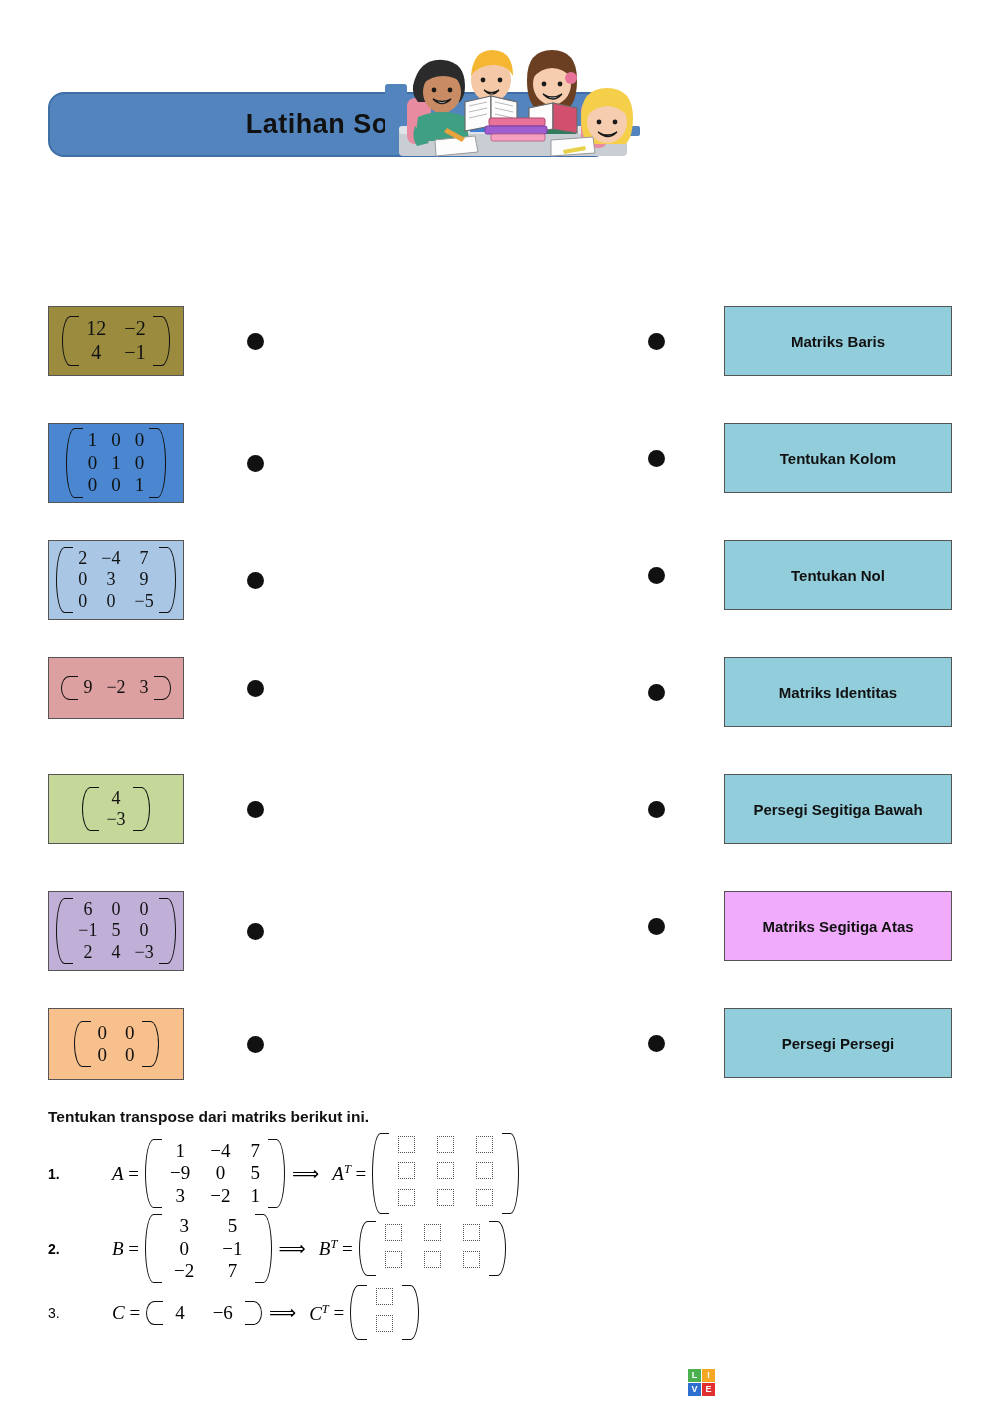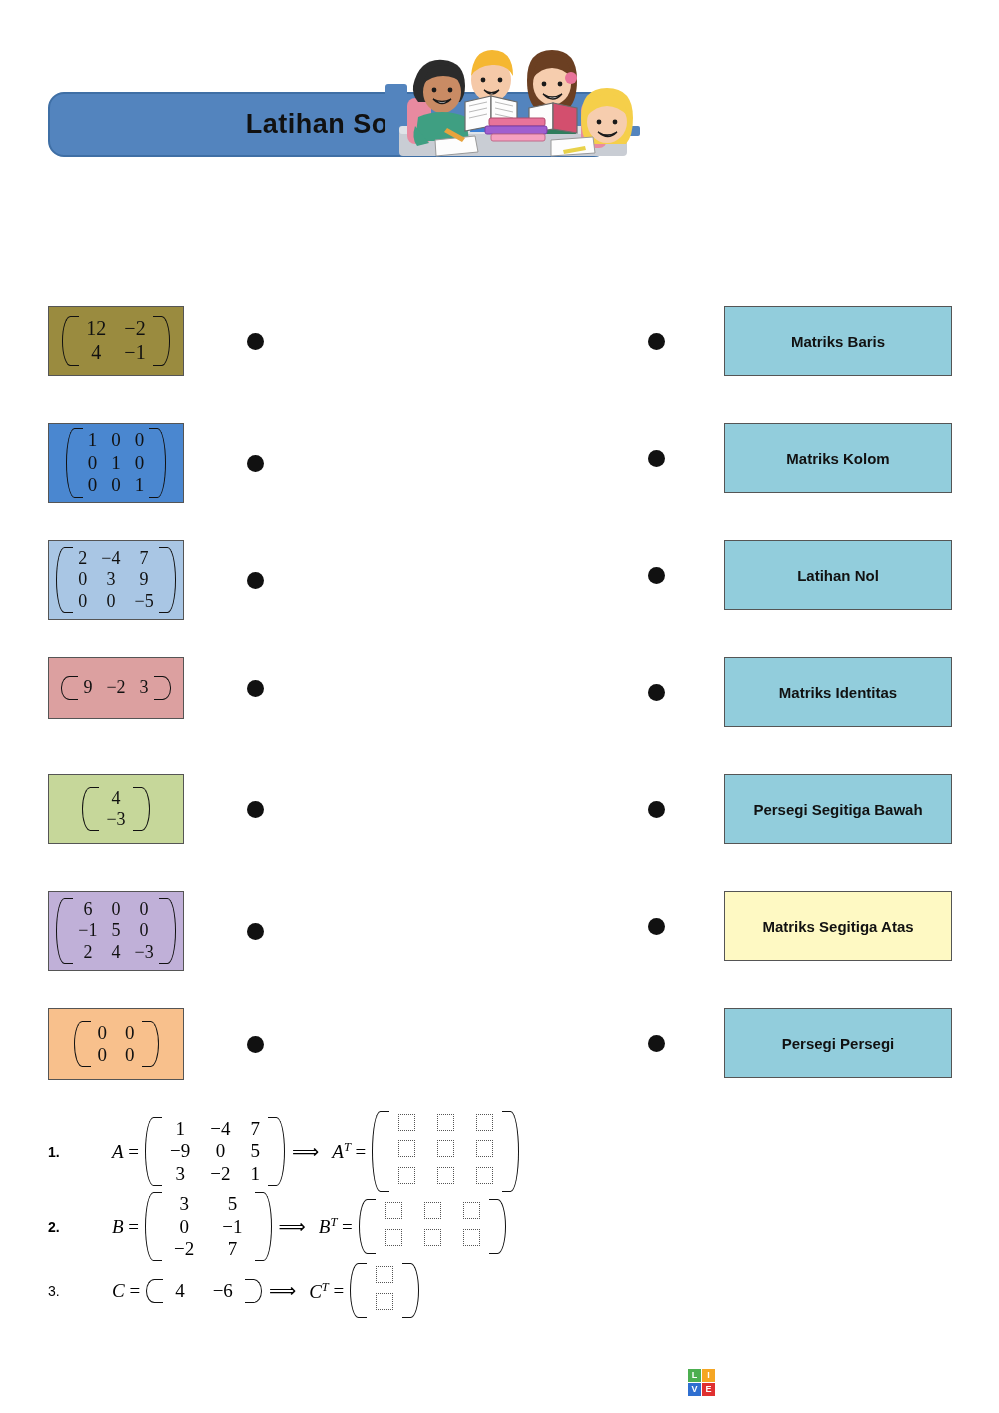--- a/index.html
+++ b/index.html
@@ -443,56 +443,57 @@
     </div>
     <div class="match-row" style="top: 6px;">
       <div class="dot dot-right" style="top: 26.5px;"></div>
       <div class="right-tile" style="background: rgb(146, 205, 220); height: 70px; top: 0px;">
         <span>Matriks Baris</span>
       </div>
     </div>
     <div class="match-row" style="top: 123px;">
       <div class="dot dot-right" style="top: 26.5px;"></div>
       <div class="right-tile" style="background: rgb(146, 205, 220); height: 70px; top: 0px;">
-        <span>Matriks Kolom</span>
+        <span>Tentukan Kolom</span>
       </div>
     </div>
     <div class="match-row" style="top: 240px;">
       <div class="dot dot-right" style="top: 26.5px;"></div>
       <div class="right-tile" style="background: rgb(146, 205, 220); height: 70px; top: 0px;">
-        <span>Latihan Nol</span>
+        <span>Tentukan Nol</span>
       </div>
     </div>
     <div class="match-row" style="top: 357px;">
       <div class="dot dot-right" style="top: 26.5px;"></div>
       <div class="right-tile" style="background: rgb(146, 205, 220); height: 70px; top: 0px;">
         <span>Matriks Identitas</span>
       </div>
     </div>
     <div class="match-row" style="top: 474px;">
       <div class="dot dot-right" style="top: 26.5px;"></div>
       <div class="right-tile" style="background: rgb(146, 205, 220); height: 70px; top: 0px;">
         <span>Persegi Segitiga Bawah</span>
       </div>
     </div>
     <div class="match-row" style="top: 591px;">
       <div class="dot dot-right" style="top: 26.5px;"></div>
-      <div class="right-tile" style="background: #fef9c3; height: 70px; top: 0px;">
+      <div class="right-tile" style="background: #f0abfc; height: 70px; top: 0px;">
         <span>Matriks Segitiga Atas</span>
       </div>
     </div>
     <div class="match-row" style="top: 708px;">
       <div class="dot dot-right" style="top: 26.5px;"></div>
       <div class="right-tile" style="background: rgb(146, 205, 220); height: 70px; top: 0px;">
         <span>Persegi Persegi</span>
       </div>
     </div>
   </div>
 
 <div id="transpose-section">
+  <div id="transpose-heading">Tentukan transpose dari matriks berikut ini.</div>
   <div id="transpose-rows">
       <div class="tp-row" style="margin-top: 2px;">
         <span class="tp-num bold">1.</span>
         <span class="tp-eq" style="margin-left: 24px;"><span class="tp-var">A</span><span style="font-style: normal;"> = </span></span>
         <span class="mtx" style="font-size: 19px;">
           <span class="paren-l"></span>
           <span class="mtx-body" style="grid-template-columns: repeat(3, auto);">
             <span style="padding: 0px 10px;">1</span>
             <span style="padding: 0px 10px;">−4</span>
             <span style="padding: 0px 10px;">7</span>

